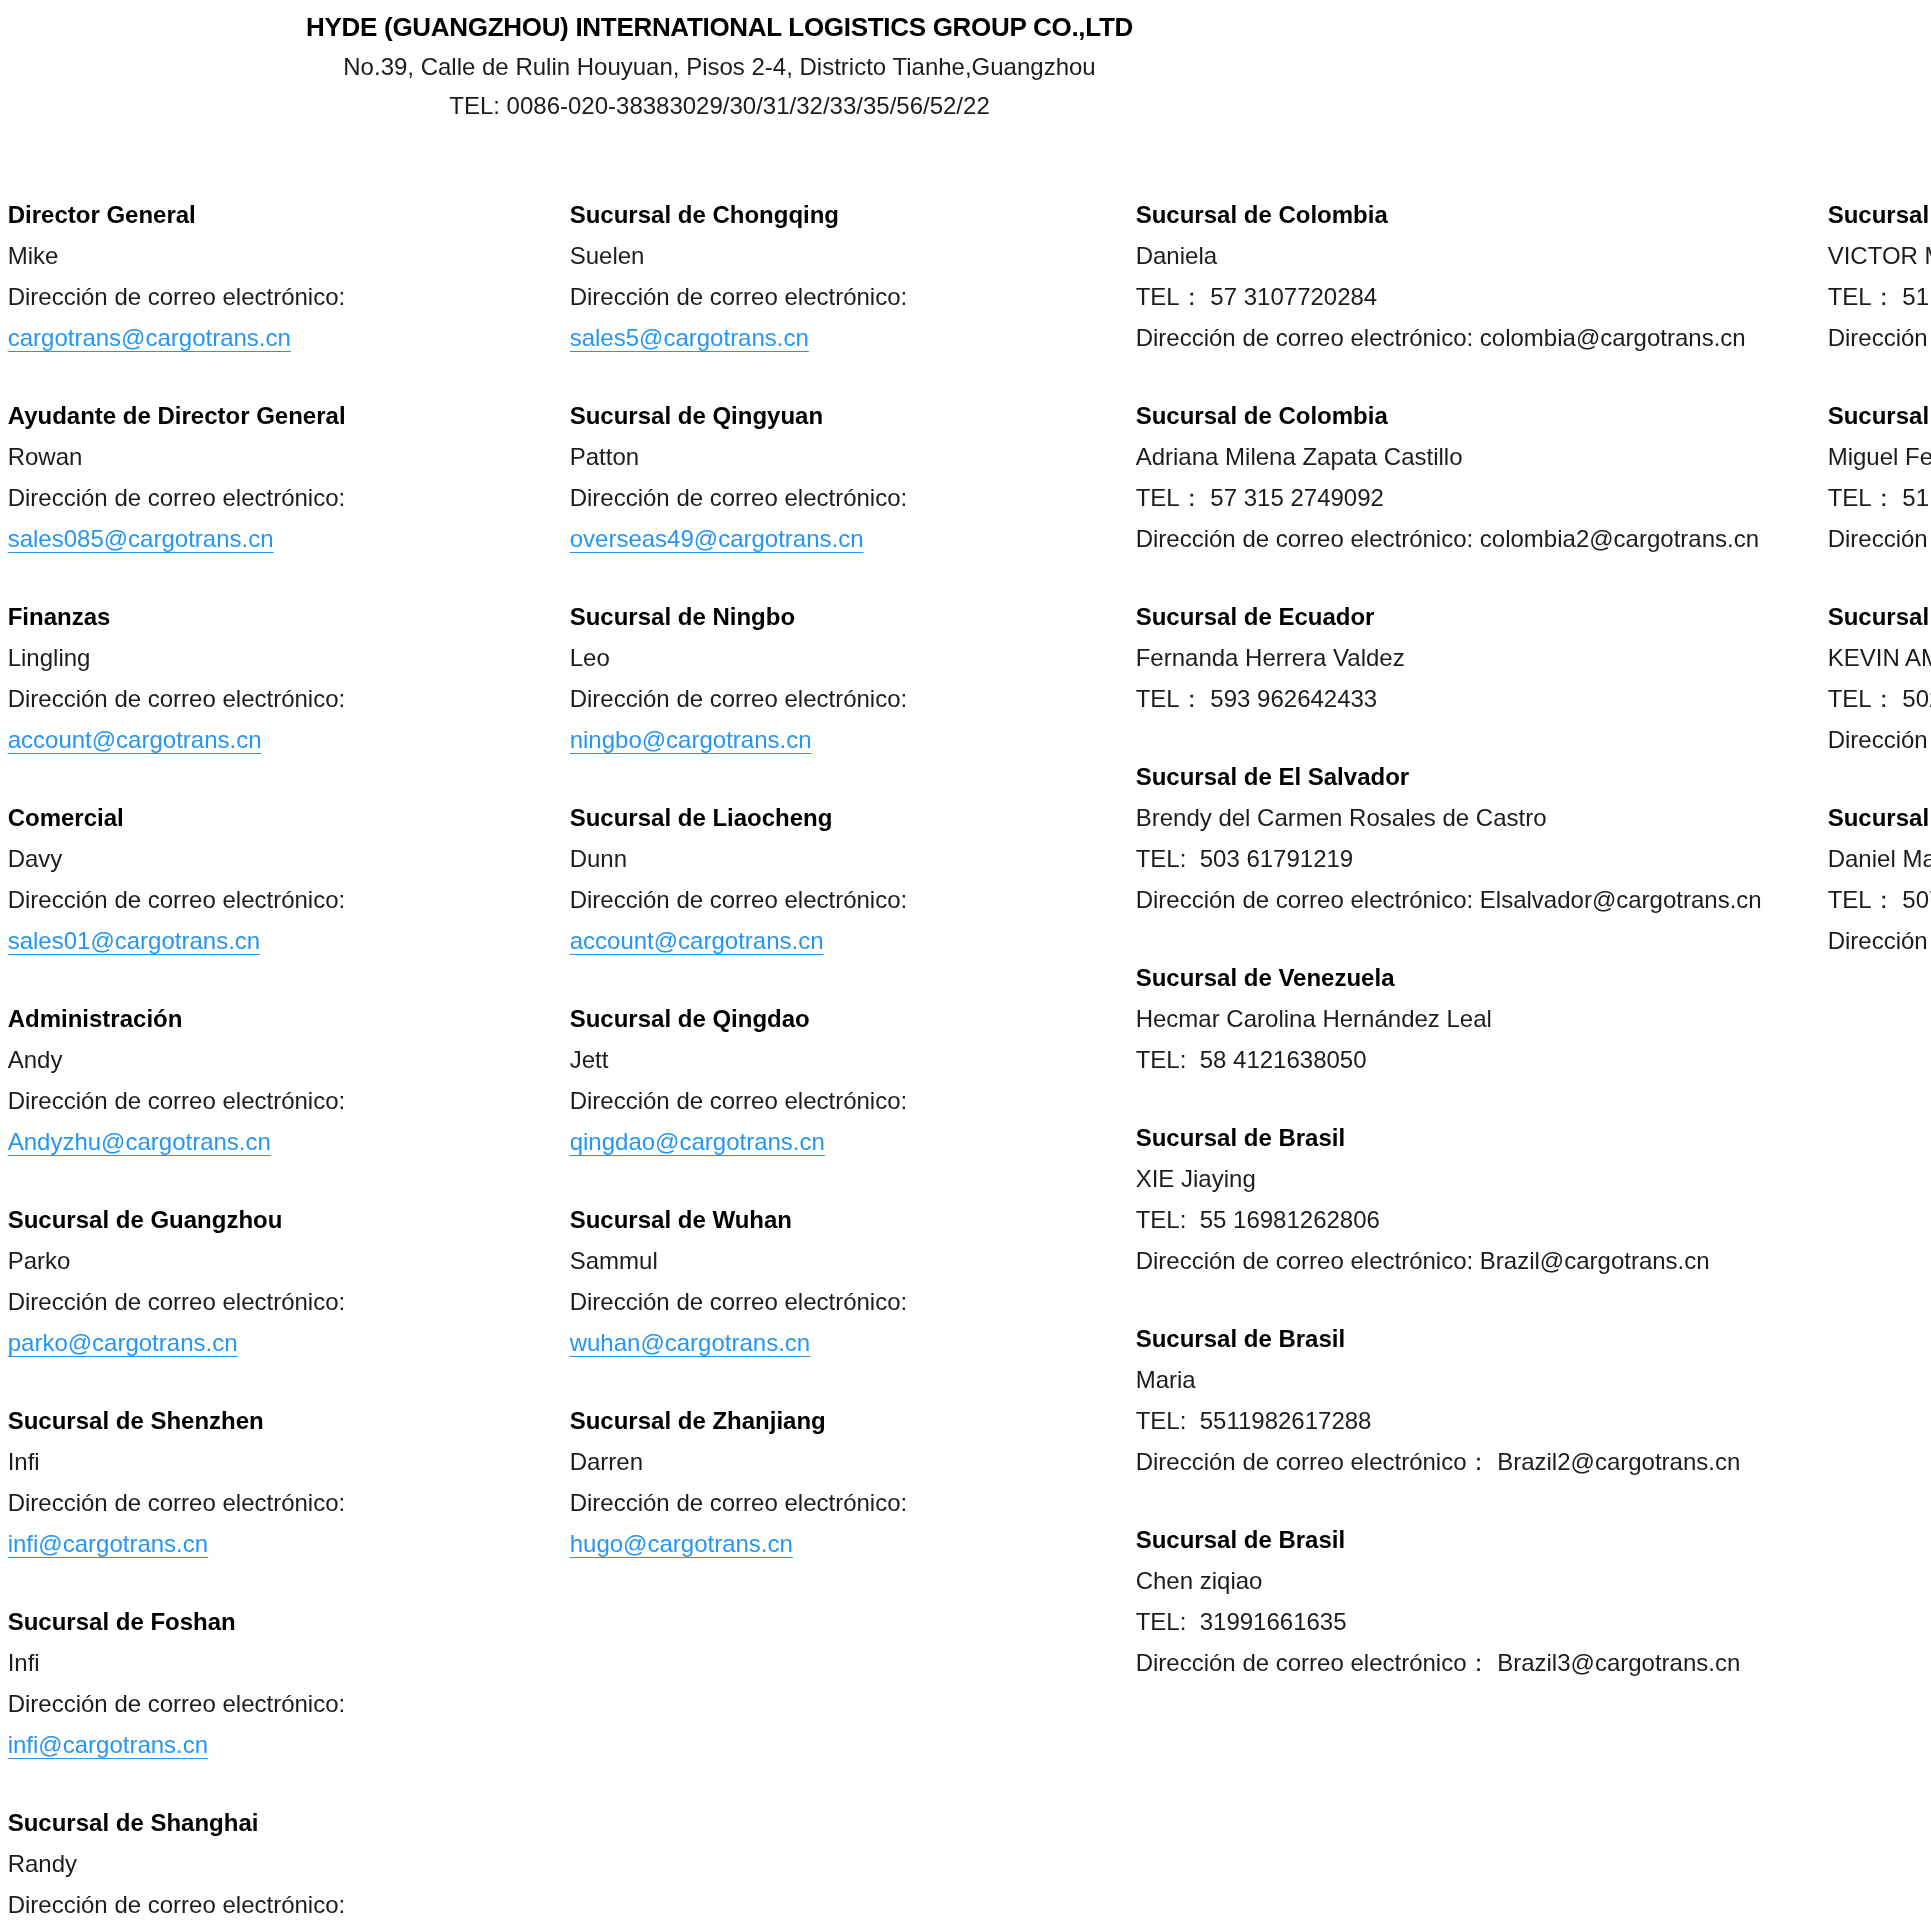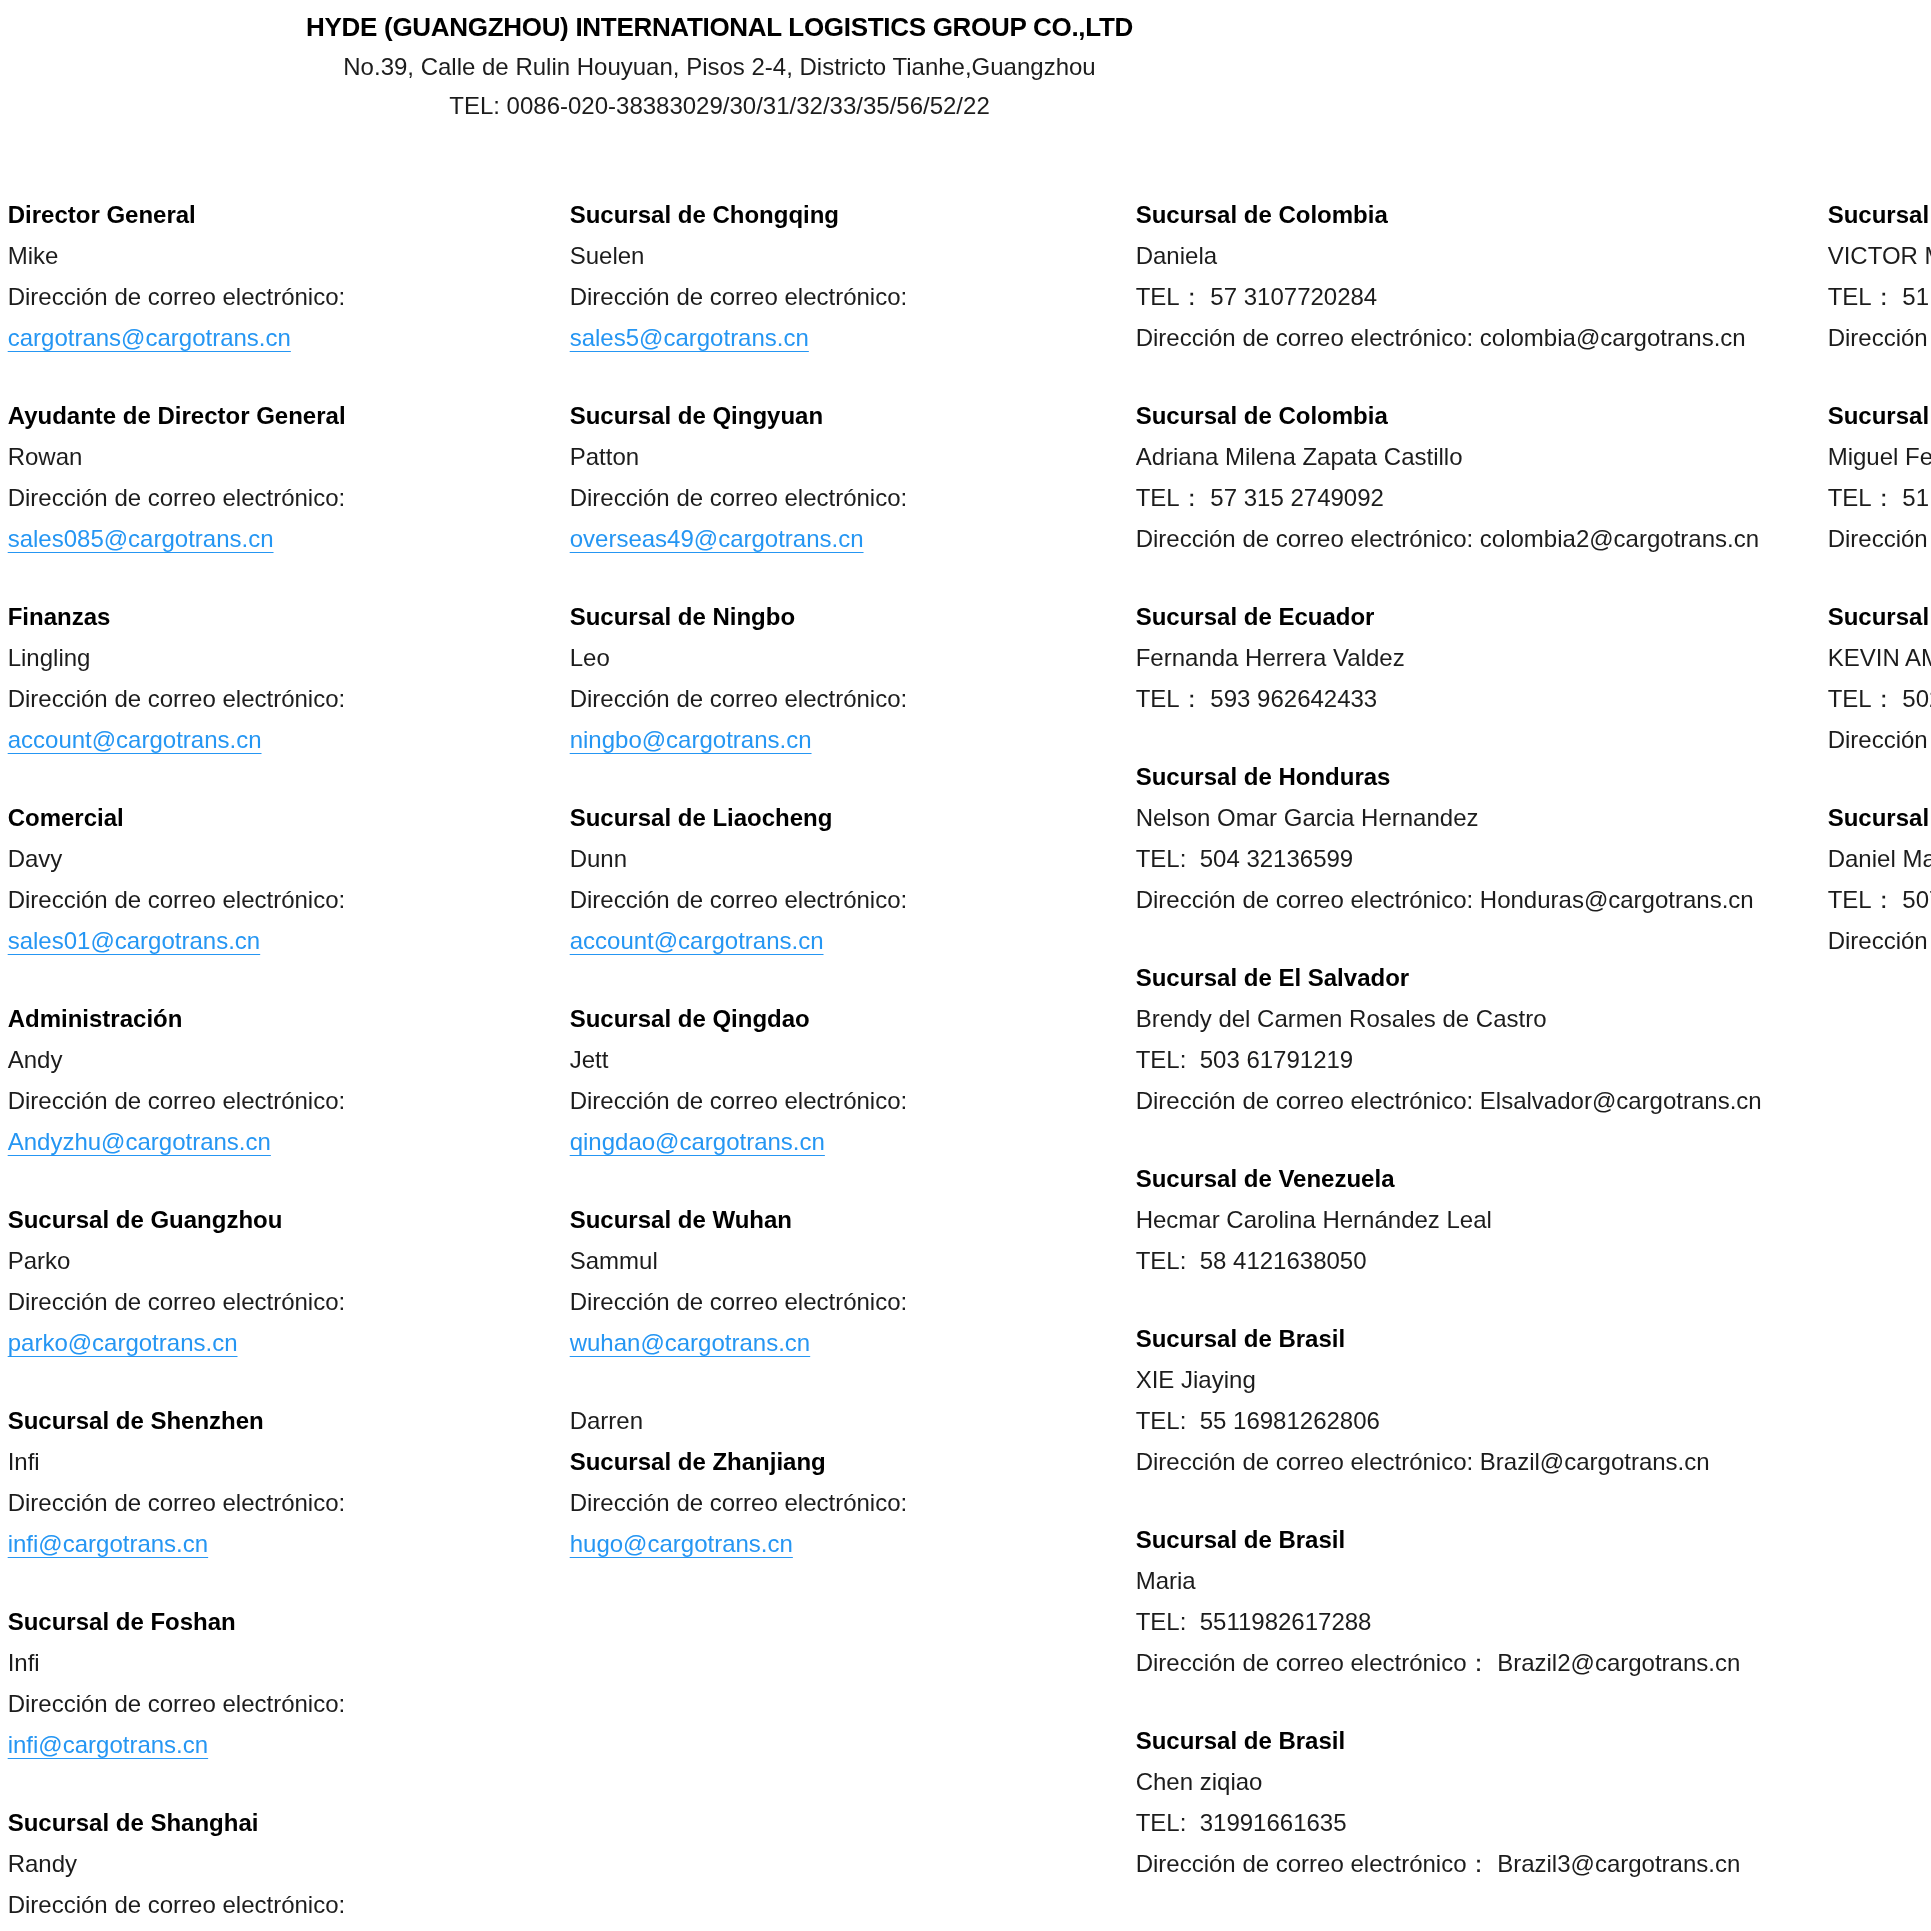--- a/index.html
+++ b/index.html
@@ -141,22 +141,22 @@
           <div class="line">Dirección de correo electrónico:</div>
           <div class="line"><a class="email-link">qingdao@cargotrans.cn</a></div>
         </section>
         <section class="block">
           <div class="line title">Sucursal de Wuhan</div>
           <div class="line">Sammul</div>
           <div class="line">Dirección de correo electrónico:</div>
           <div class="line"><a class="email-link">wuhan@cargotrans.cn</a></div>
         </section>
         <section class="block">
+          <div class="line title">Sucursal de Zhanjiang</div>
           <div class="line">Darren</div>
-          <div class="line title">Sucursal de Zhanjiang</div>
           <div class="line">Dirección de correo electrónico:</div>
           <div class="line"><a class="email-link">hugo@cargotrans.cn</a></div>
         </section>
       </div>
       <div class="col col-3">
         <section class="block">
           <div class="line title">Sucursal de Colombia</div>
           <div class="line">Daniela</div>
           <div class="line">TEL： 57 3107720284</div>
           <div class="line">Dirección de correo electrónico: colombia@cargotrans.cn</div>
@@ -166,26 +166,20 @@
           <div class="line">Adriana Milena Zapata Castillo</div>
           <div class="line">TEL： 57 315 2749092</div>
           <div class="line">Dirección de correo electrónico: colombia2@cargotrans.cn</div>
         </section>
         <section class="block">
           <div class="line title">Sucursal de Ecuador</div>
           <div class="line">Fernanda Herrera Valdez</div>
           <div class="line">TEL： 593 962642433</div>
         </section>
         <section class="block">
-          <div class="line title">Sucursal de Honduras</div>
-          <div class="line">Nelson Omar Garcia Hernandez</div>
-          <div class="line">TEL:  504 32136599</div>
-          <div class="line">Dirección de correo electrónico: Honduras@cargotrans.cn</div>
-        </section>
-        <section class="block">
           <div class="line title">Sucursal de El Salvador</div>
           <div class="line">Brendy del Carmen Rosales de Castro</div>
           <div class="line">TEL:  503 61791219</div>
           <div class="line">Dirección de correo electrónico: Elsalvador@cargotrans.cn</div>
         </section>
         <section class="block">
           <div class="line title">Sucursal de Venezuela</div>
           <div class="line">Hecmar Carolina Hernández Leal</div>
           <div class="line">TEL:  58 4121638050</div>
         </section>

